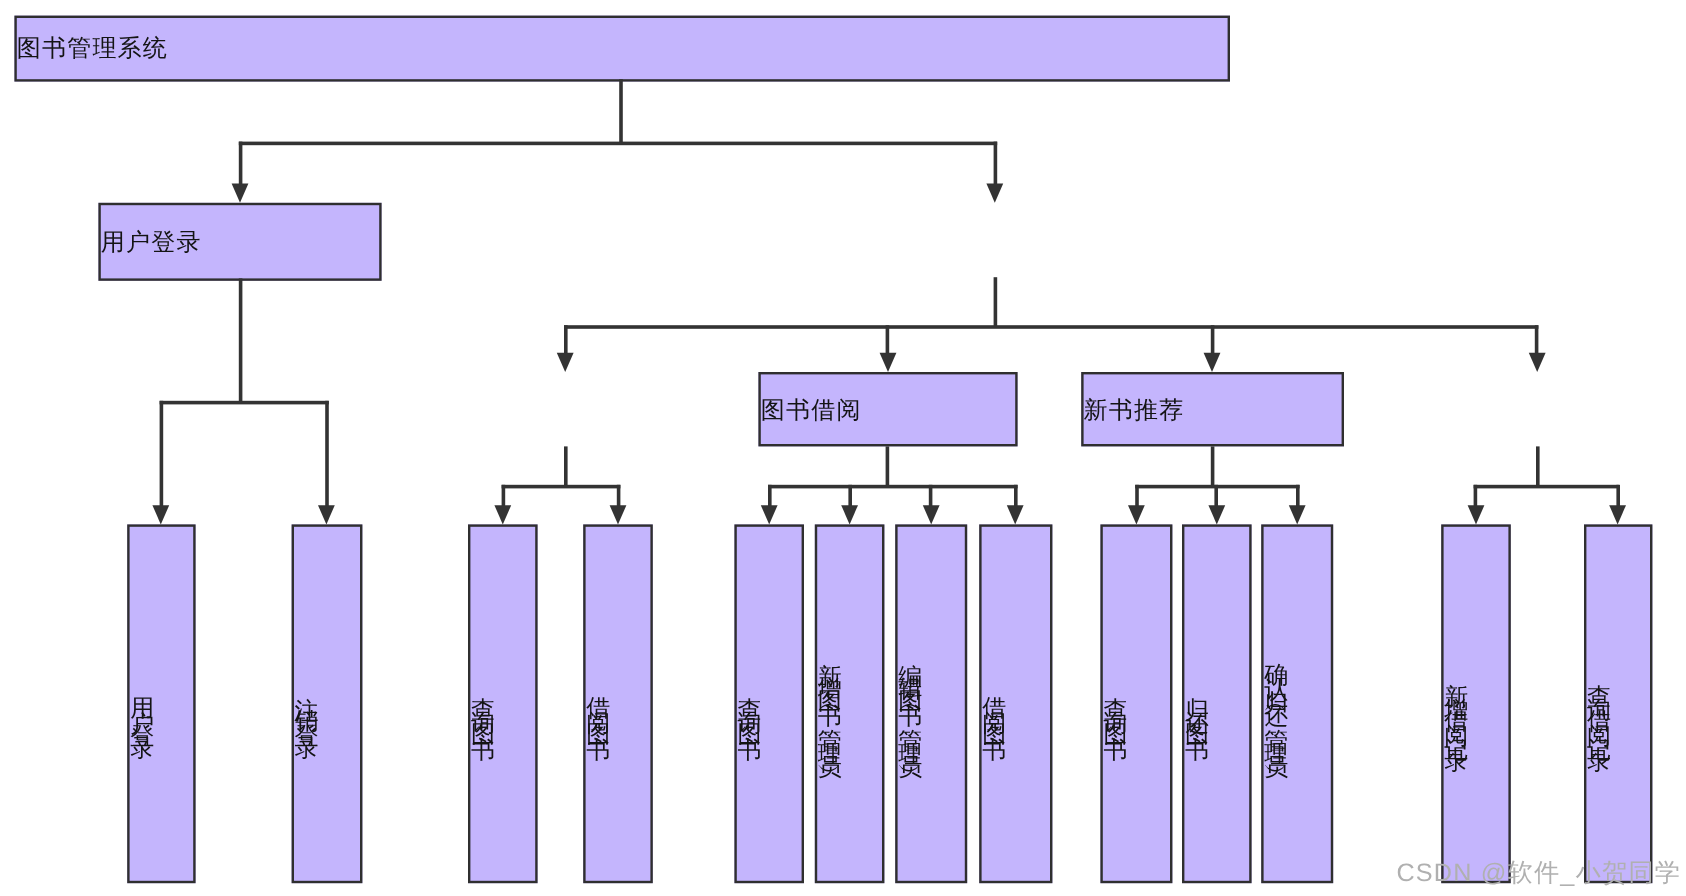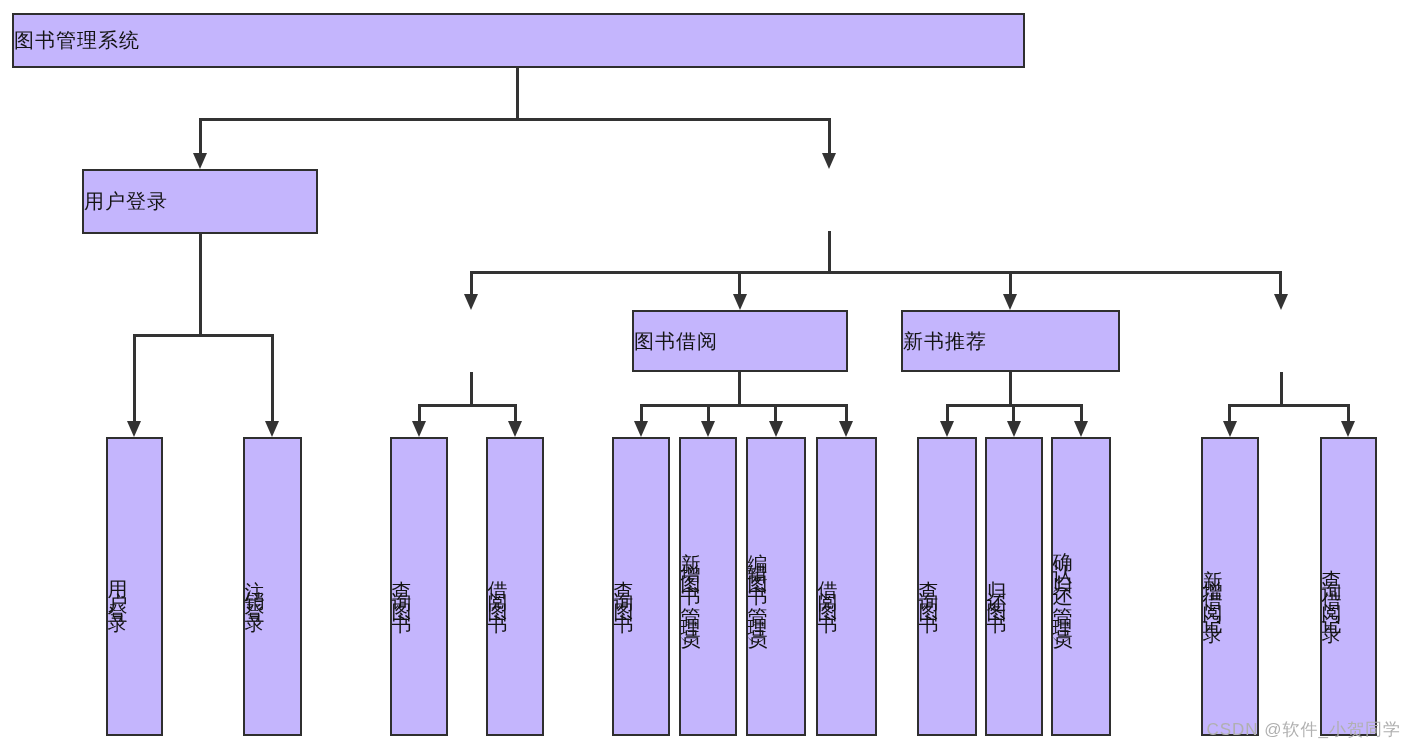--- a/index.html
+++ b/index.html
@@ -20,21 +20,21 @@
     letter-spacing:11px;line-height:1;white-space:nowrap;
   }
   .ln{position:absolute;background:#333333;}
   .ah{
     position:absolute;width:0;height:0;
     border-left:7px solid transparent;border-right:7px solid transparent;
     border-top:16px solid #333333;
   }
   .watermark{
     position:absolute;right:4px;bottom:6px;
-    font-size:17px;letter-spacing:1px;color:#b0b0b0;margin-top:36px;
+    font-size:21px;letter-spacing:1px;color:#b0b0b0;margin-top:36px;
   }
 </style>
 </head>
 <body>
 
 <div class="stage">
 
   <div class="box" style="left:12px;top:13px;width:1013px;height:55px">
     <span>图书管理系统</span>
   </div>

